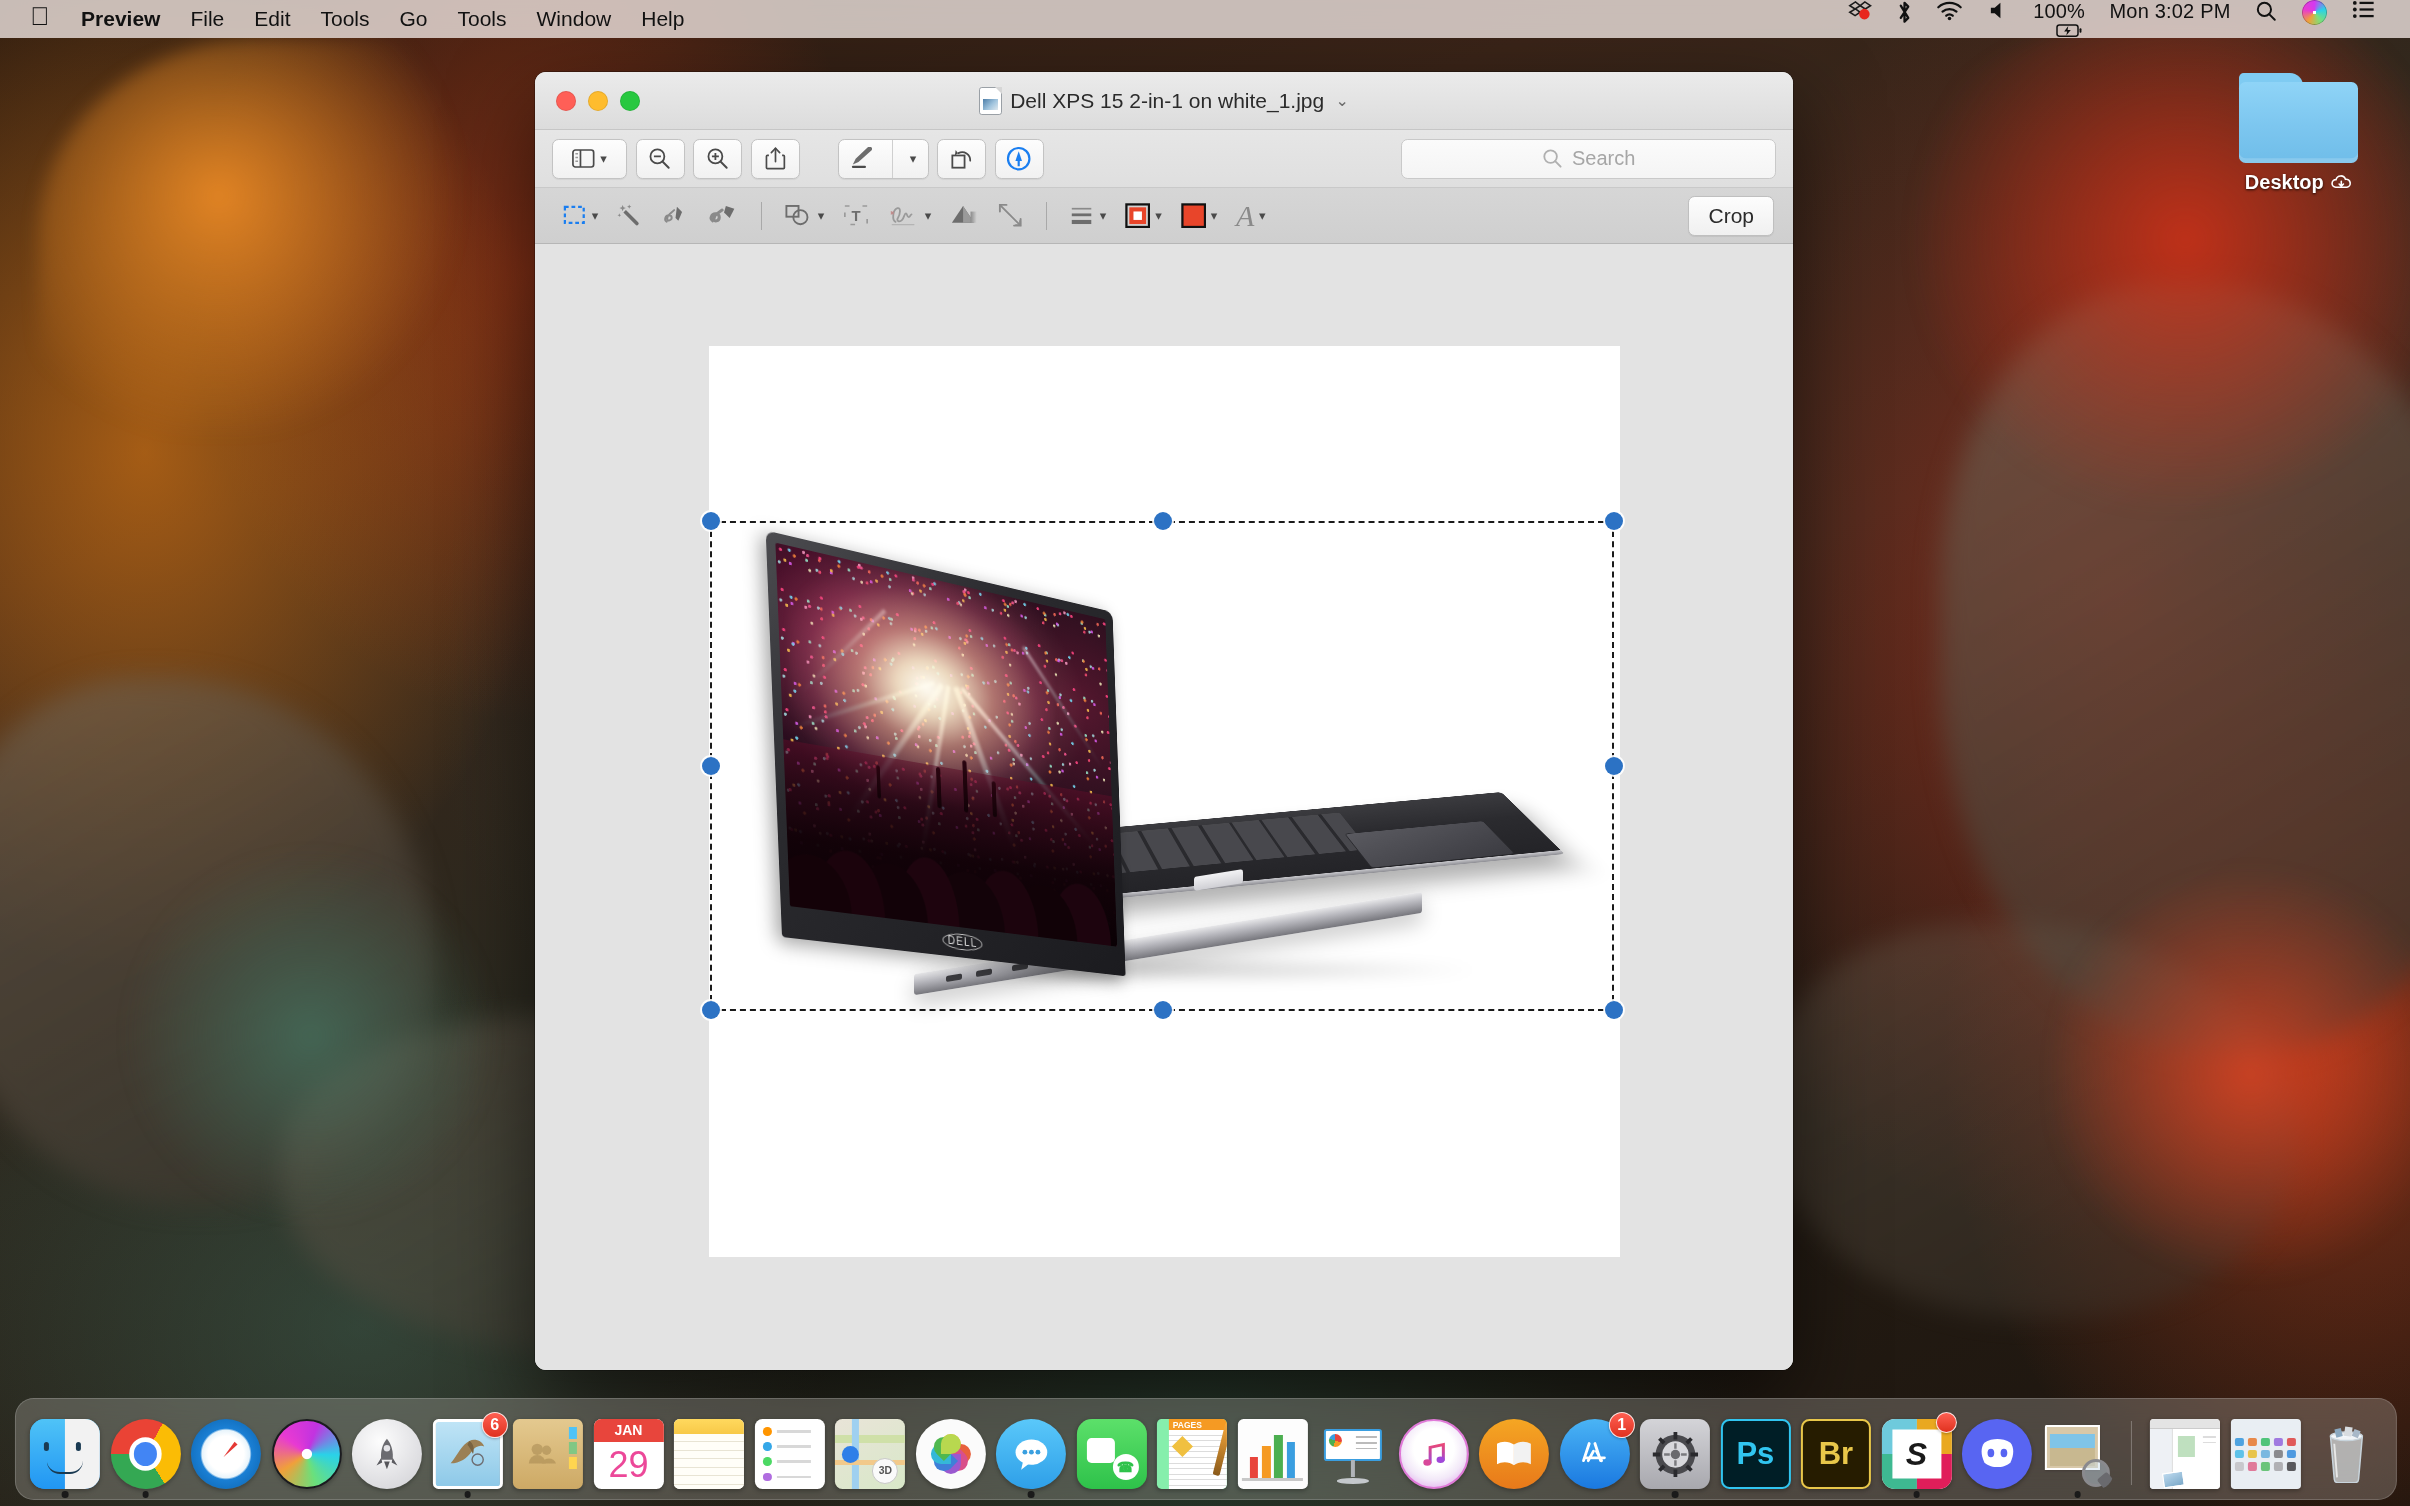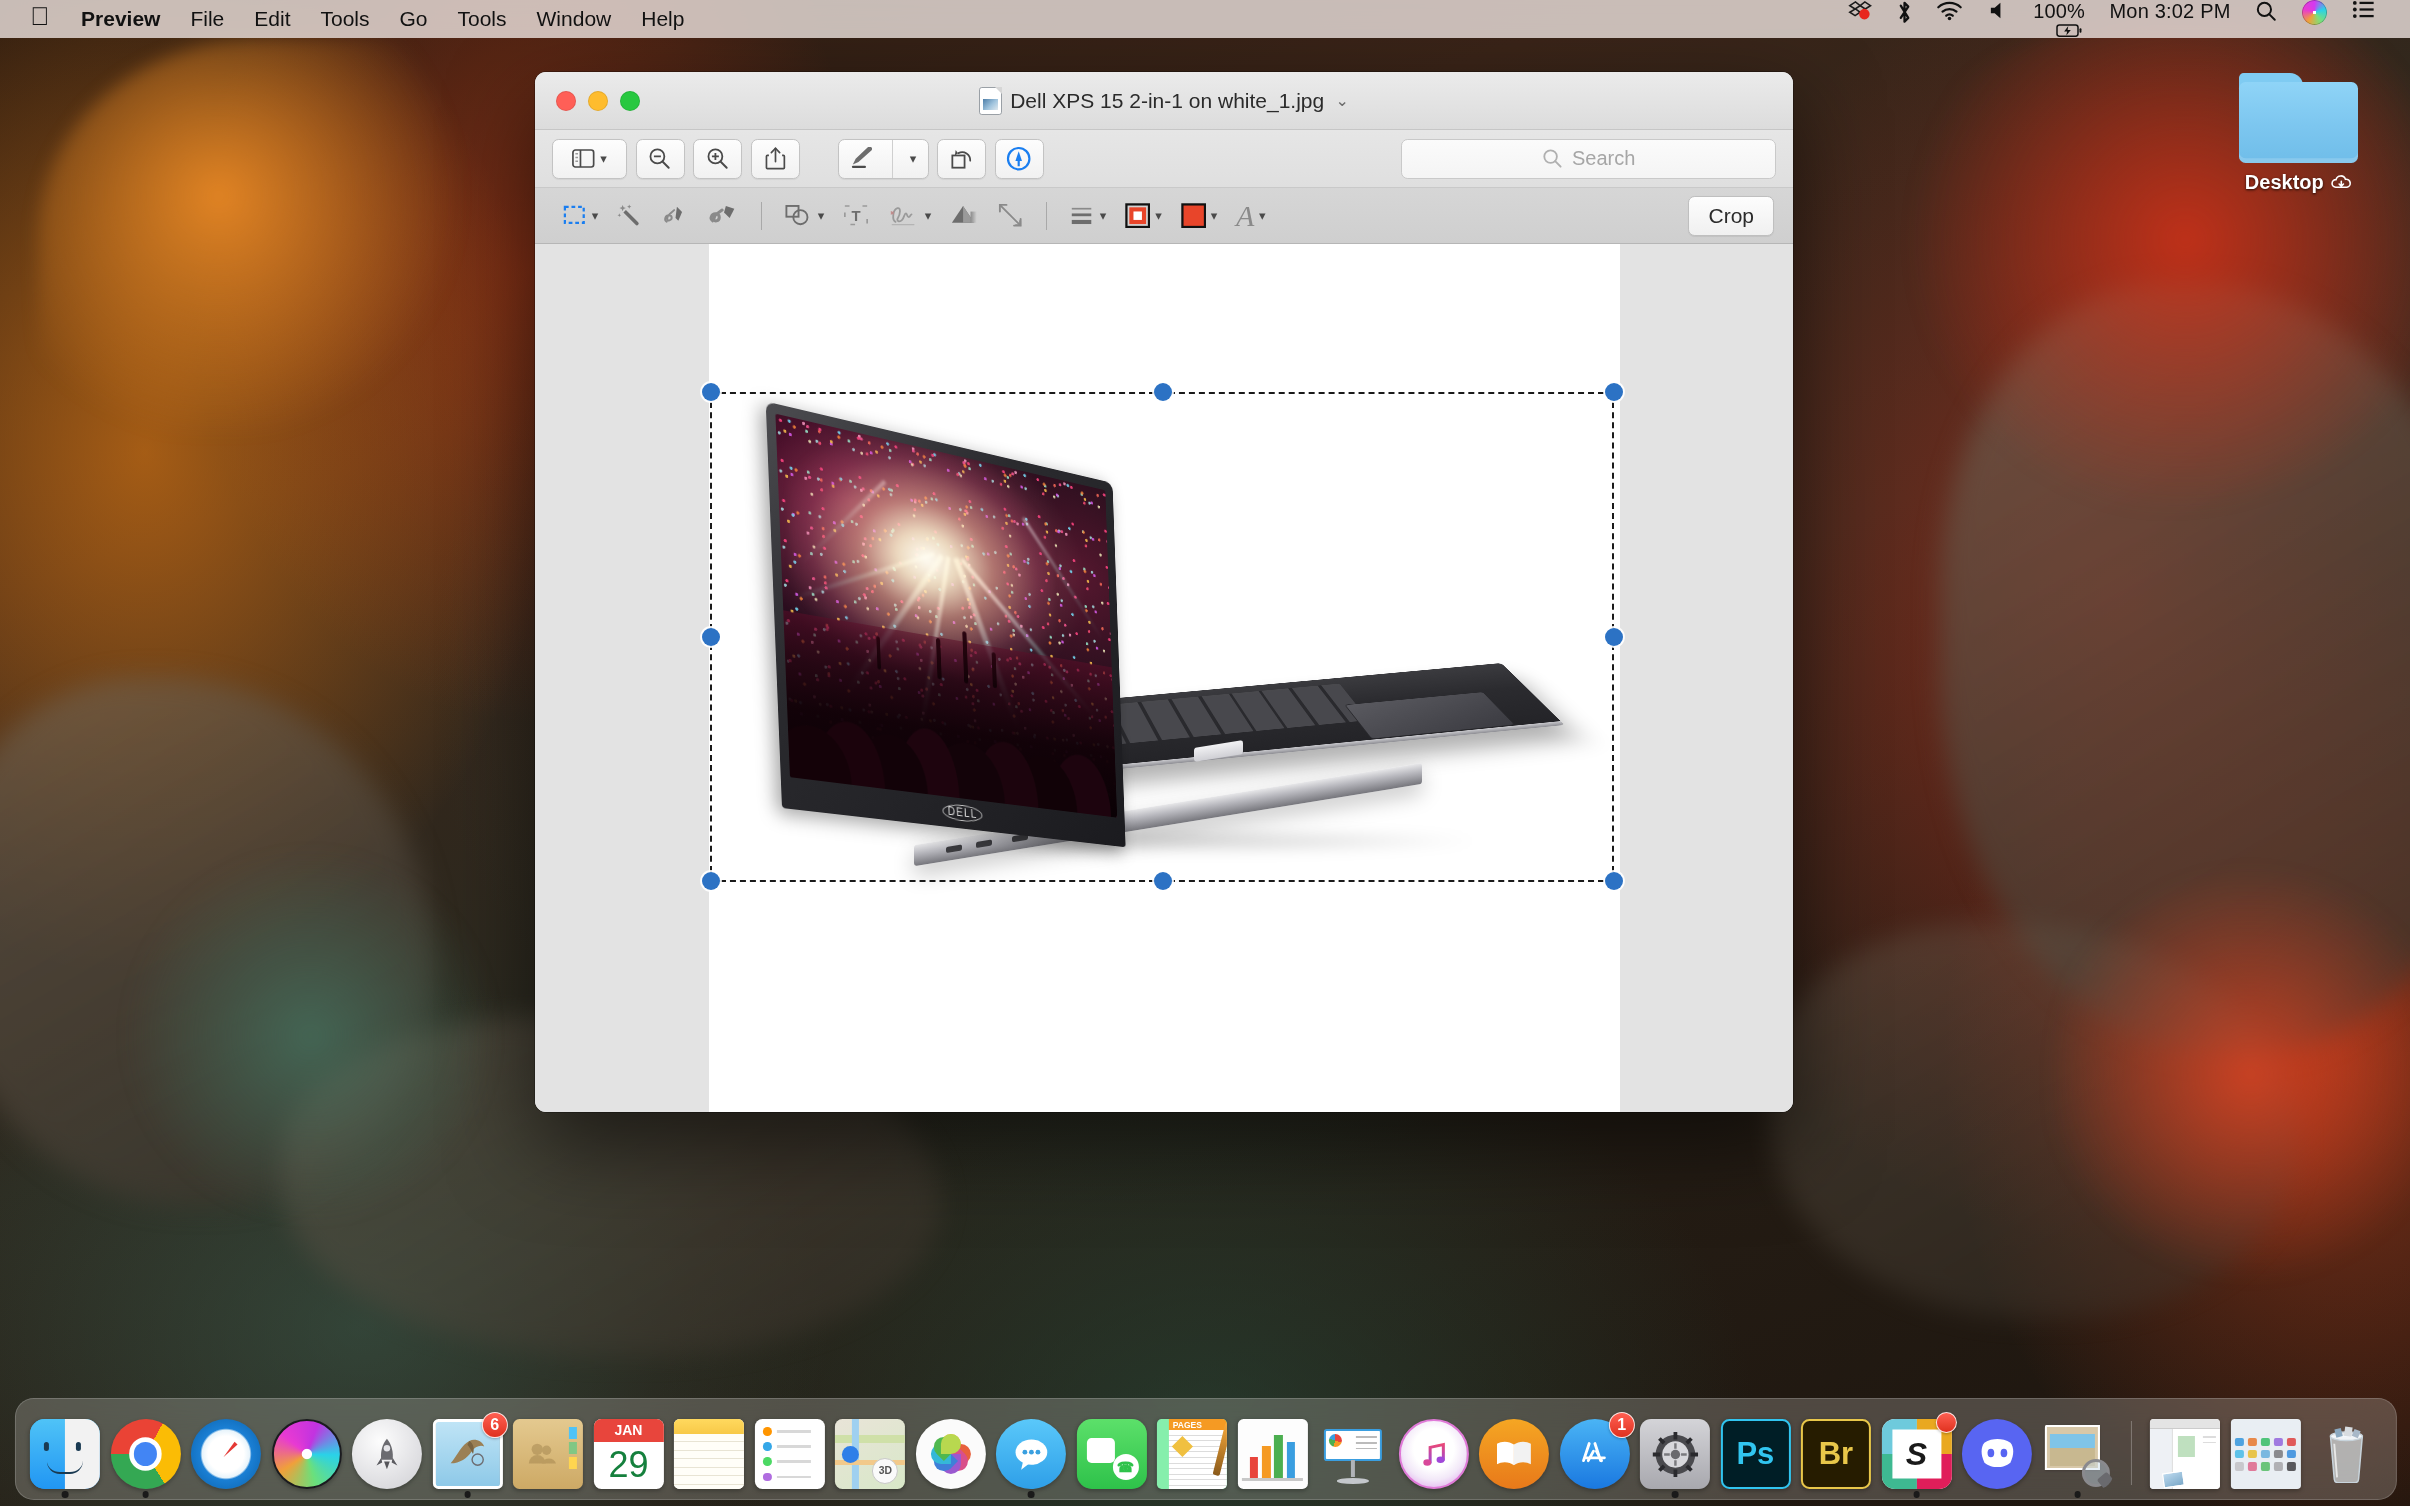--- a/index.html
+++ b/index.html
@@ -87,21 +87,21 @@
   #desktop-icon-label {
     margin-top: 7.5px; color: #fff; font-size: 20px; font-weight: bold;
     text-shadow: 0 0.9px 2.8px rgba(0,0,0,0.8);
     display: inline-flex; align-items: center; gap: 6.6px;
   }
 
   
   #preview-window {
     position: absolute;
     left: 535px; top: 72px;
-    width: 1258px; height: 1040px;
+    width: 1258px; height: 1298px;
     background: #ececec;
     border-radius: 11.3px;
     box-shadow: 0 34px 85px rgba(0,0,0,0.55), 0 0 0 0.9px rgba(0,0,0,0.25);
     overflow: hidden; z-index: 30;
     display: flex; flex-direction: column;
   }
   
   #titlebar {
     height: 58px; flex: 0 0 58px;
     background: linear-gradient(180deg, #ebebeb, #dcdcdc);
@@ -818,21 +818,21 @@
           <circle cx="21" cy="12" r="5" fill="#8a6d3a"></circle>
         <path d="M2 26 a9 9 0 0 1 18 0 Z" fill="#8a6d3a"></path>
           <path d="M16 26 a8 8 0 0 1 15 0 Z" fill="#8a6d3a"></path>
       </svg>
     </div>
   </div>
 
   <div class="dock-item">
     <div class="dock-icon" style="background:#fff;border-radius:7.5px;flex-direction:column;">
       <div style="width:100%;height:22.6px;background:#e8453c;color:#fff;font-size:14px;display:flex;align-items:center;justify-content:center;font-weight:bold;">JAN</div>
-      <div style="flex:1;display:flex;align-items:center;justify-content:center;color:#15803d;font-size:36px;font-weight:normal;">29</div>
+      <div style="flex:1;display:flex;align-items:center;justify-content:center;color:#ec4899;font-size:36px;font-weight:normal;">29</div>
     </div>
   </div>
 
   <div class="dock-item">
     <div class="dock-icon" style="background:#fffef8;border-radius:5.6px;flex-direction:column;align-items:stretch;">
       <div style="height:15px;background:linear-gradient(180deg,#ffd95e,#f7c948);"></div>
       <div style="flex:1;background:repeating-linear-gradient(180deg,#fffef8 0 7.5px,#e8e4d4 7.5px 8.5px);"></div>
     </div>
   </div>
 

